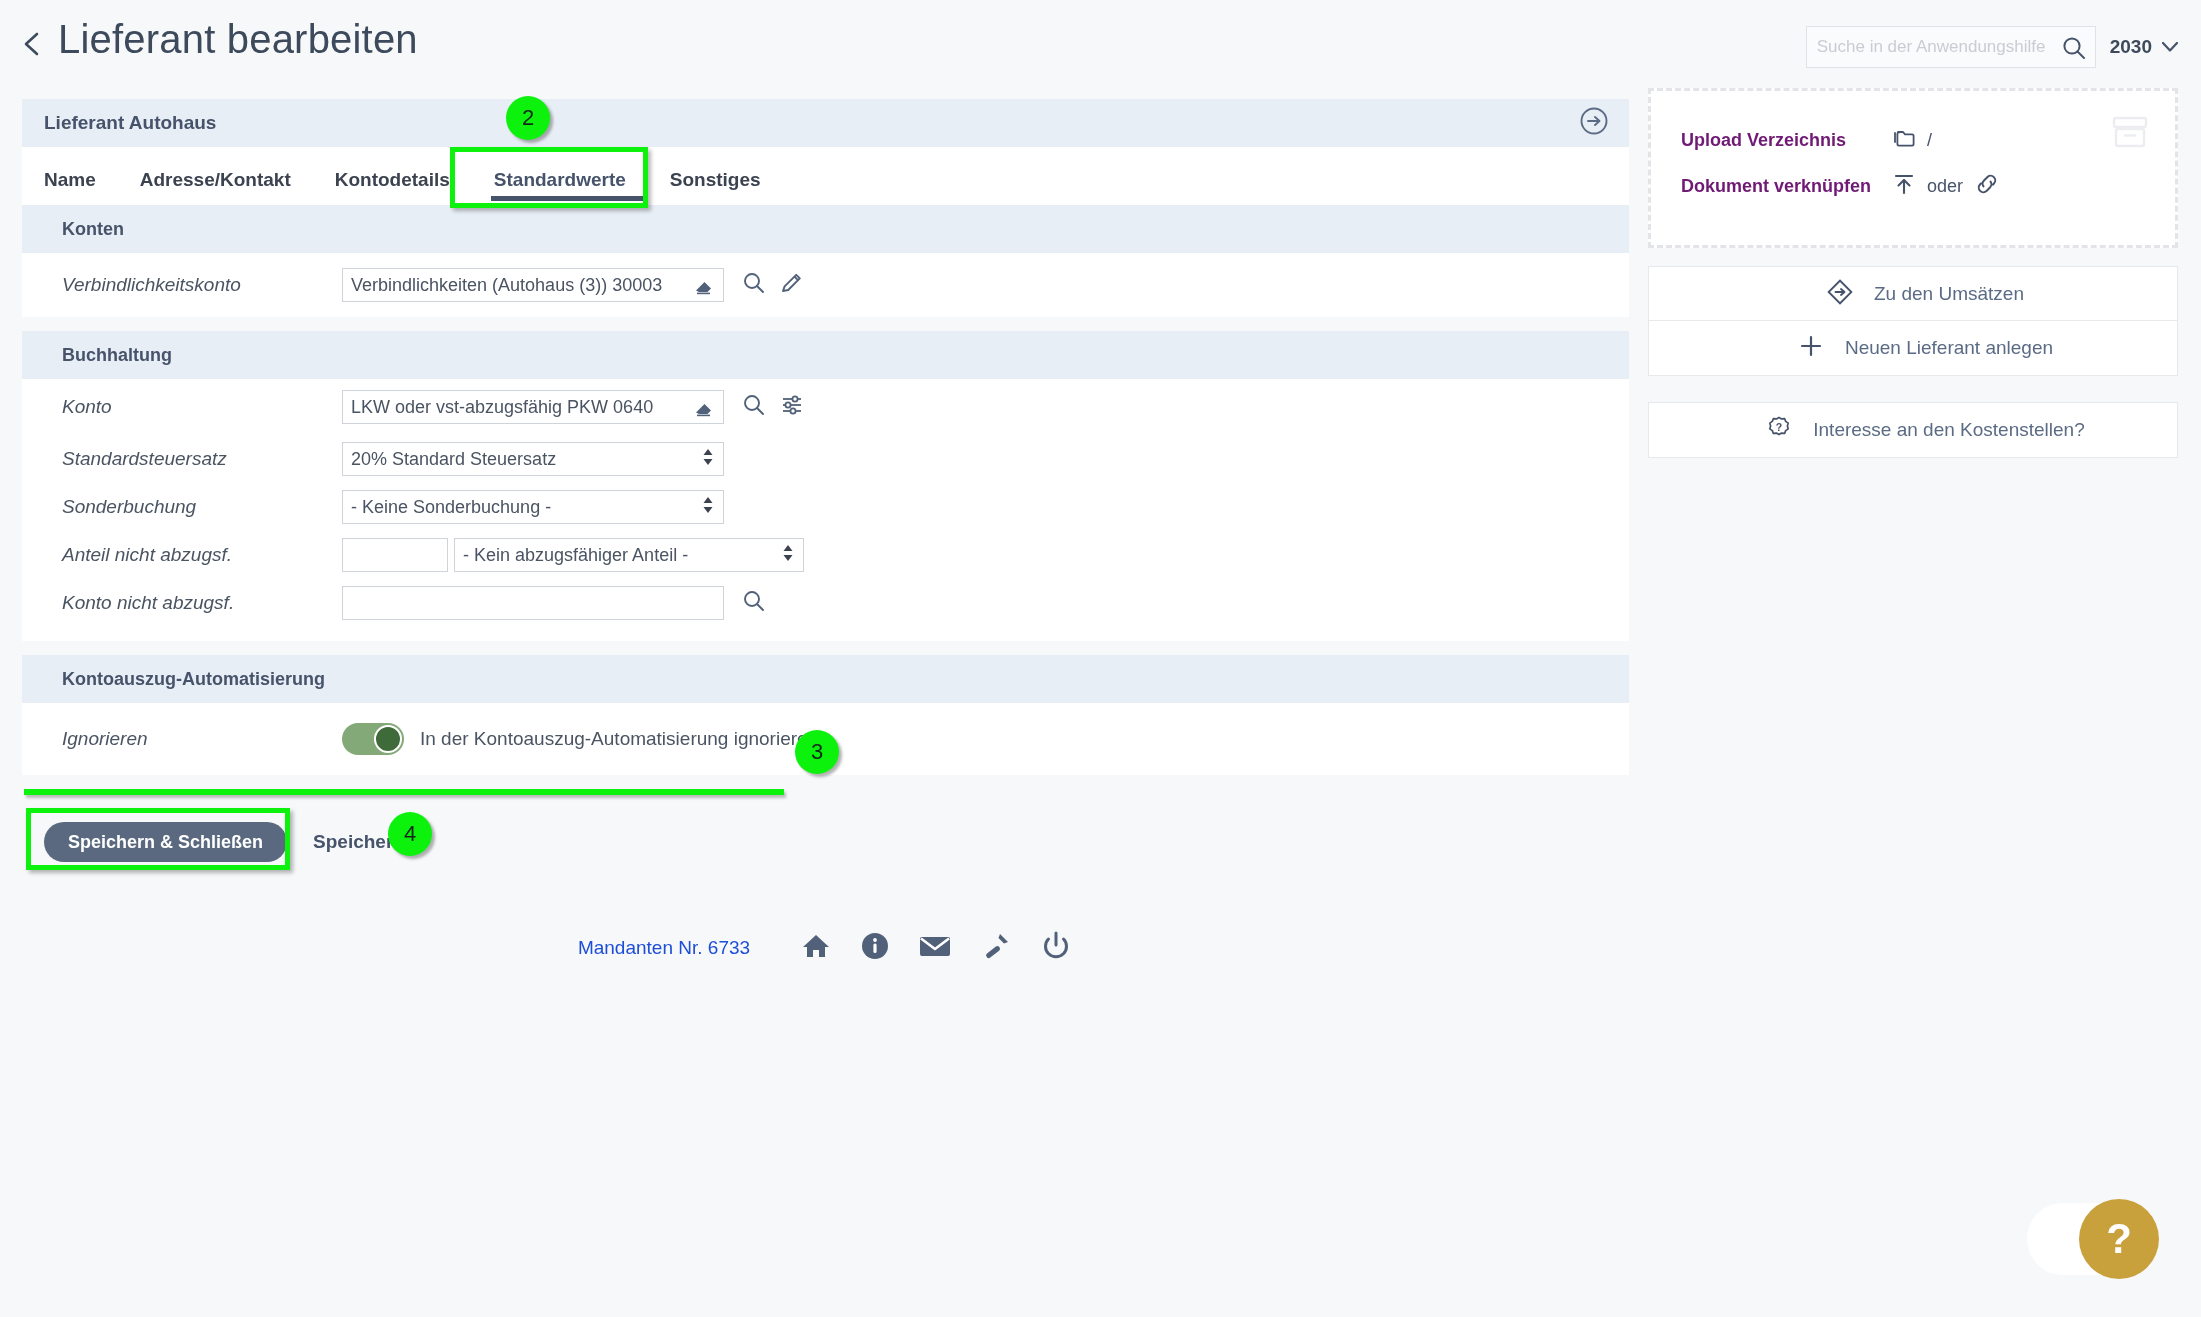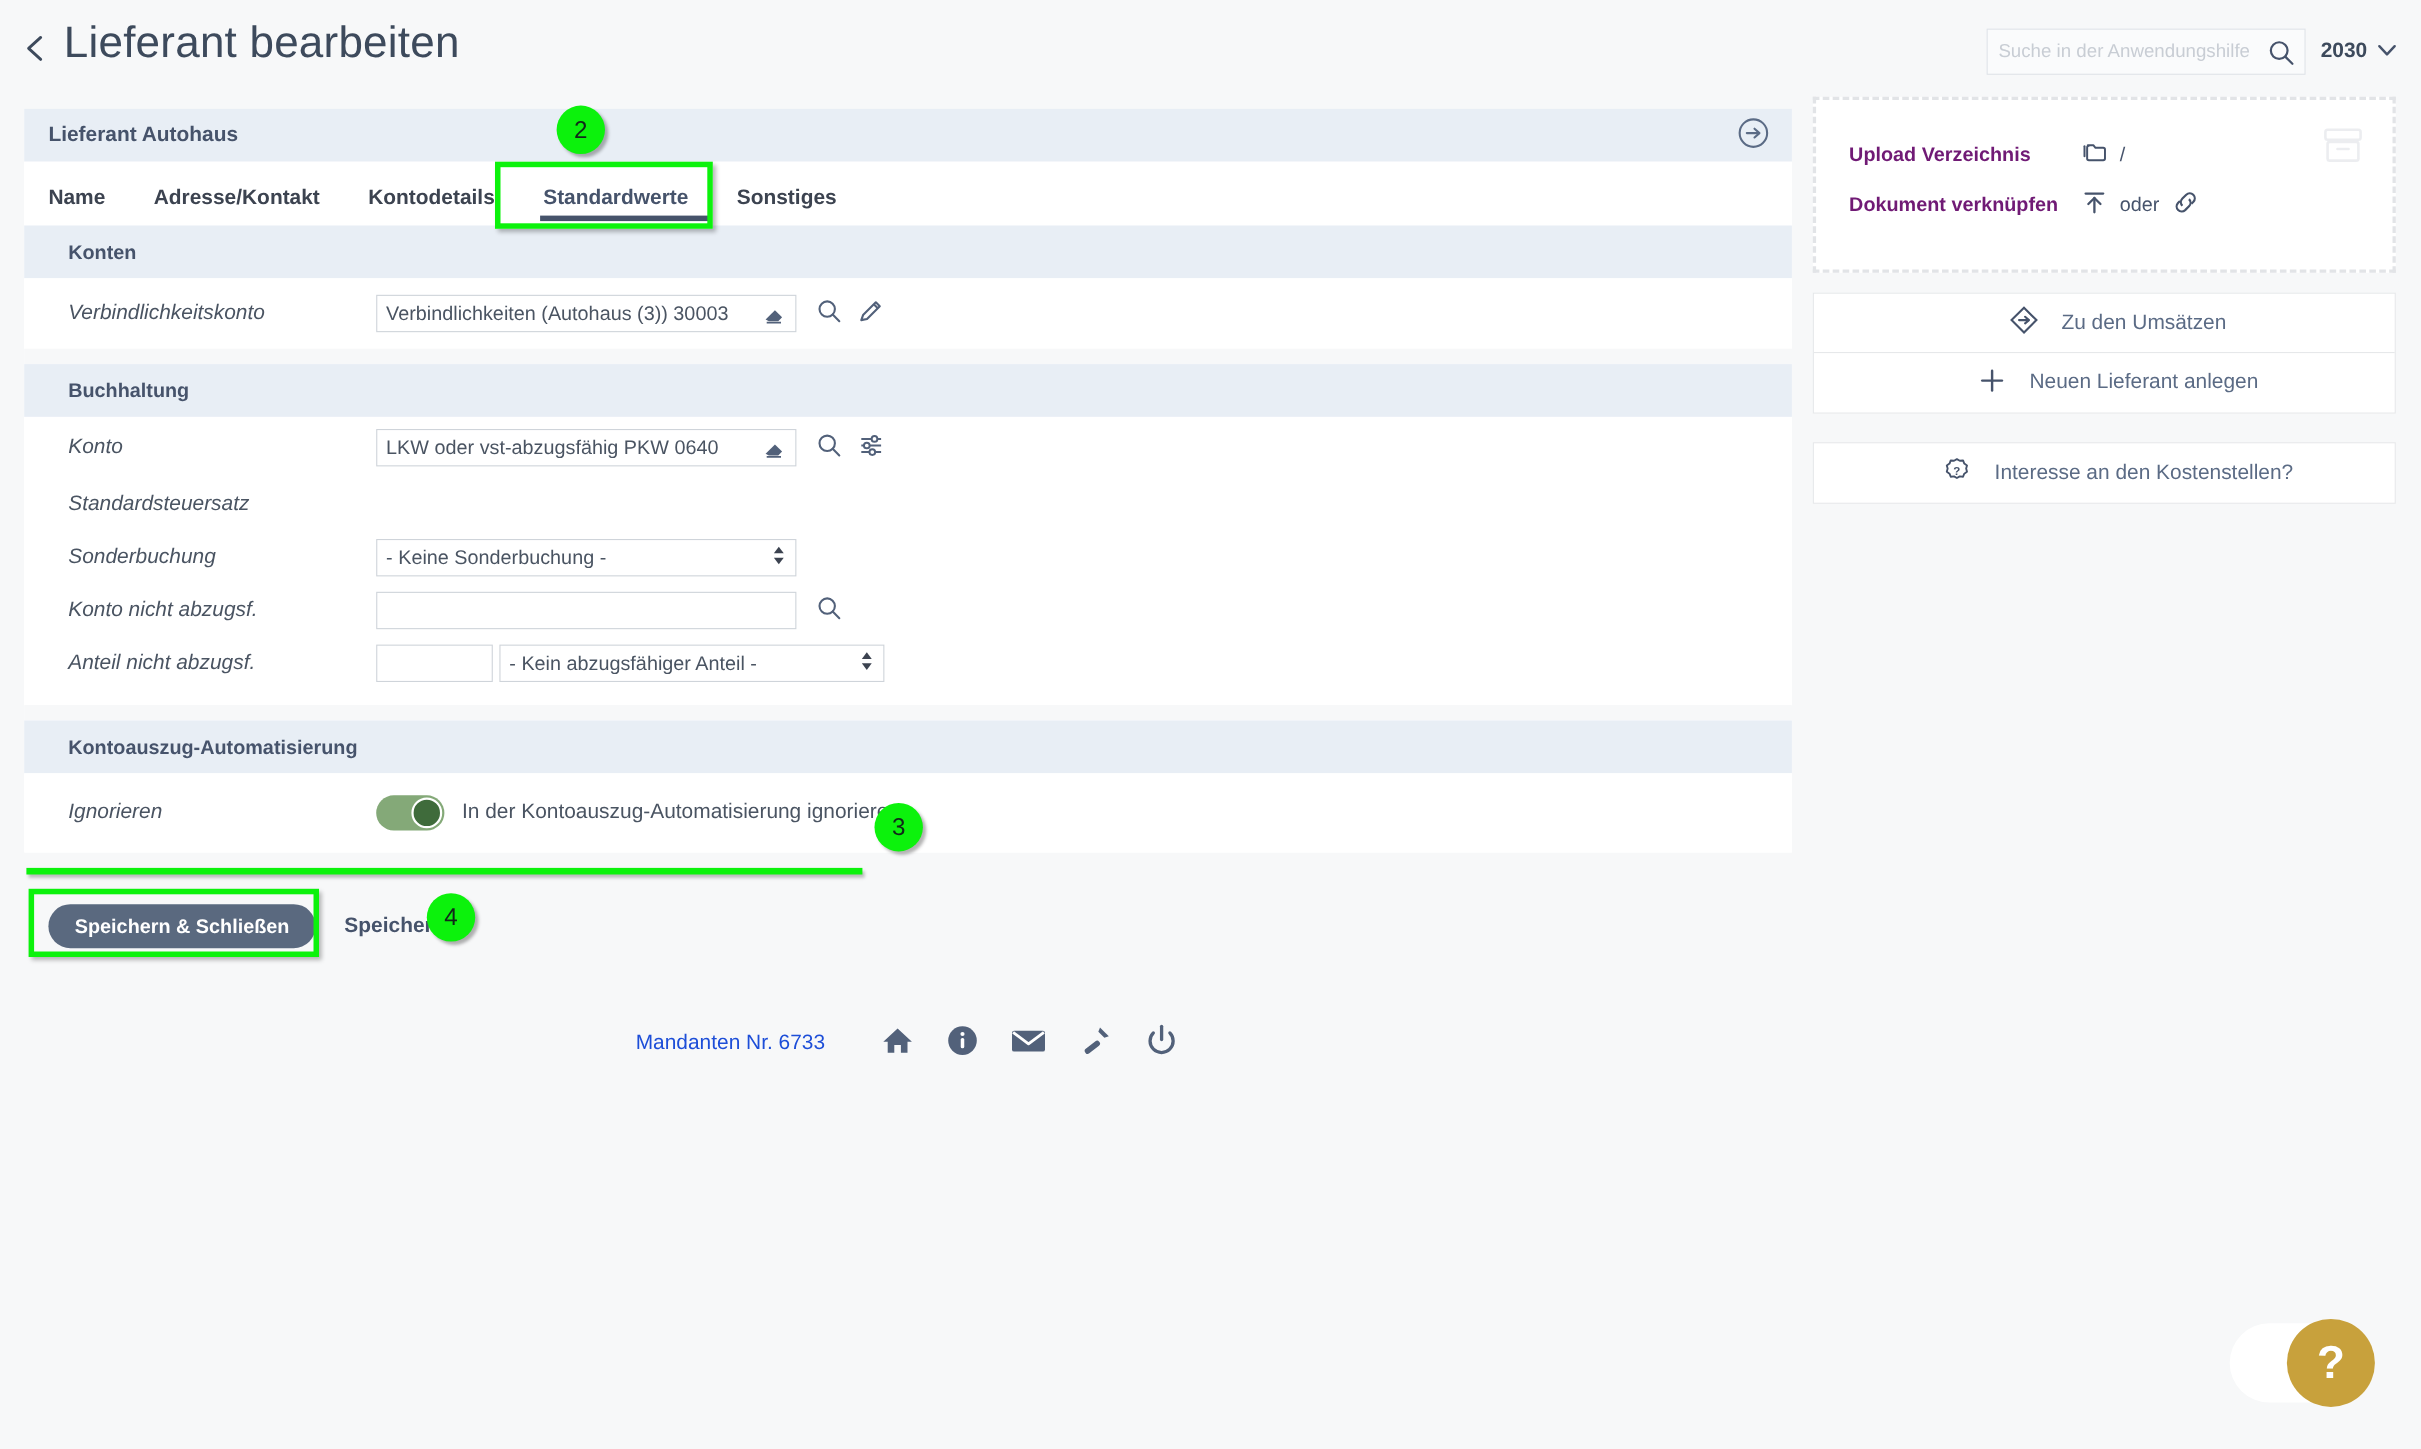--- a/index.html
+++ b/index.html
@@ -330,20 +330,29 @@
                 <circle cx="8" cy="12" r="2.6" fill="#fff" stroke="#52617a" stroke-width="1.8"></circle>
               <line x1="3" y1="18" x2="21" y2="18" stroke="#52617a" stroke-width="1.8"></line>
                 <circle cx="13" cy="18" r="2.6" fill="#fff" stroke="#52617a" stroke-width="1.8"></circle>
             </svg>
           </span>
         </div>
       </div>
 
       <div class="frow">
         <div class="flabel">Standardsteuersatz</div>
+        <div class="selbox w-main">
+          <span class="val">20% Standard Steuersatz</span>
+          <span>
+            <svg width="12" height="20" viewBox="0 0 12 20">
+                <polygon points="6,2 10.5,8 1.5,8" fill="#3c4350"></polygon>
+                <polygon points="6,18 10.5,12 1.5,12" fill="#3c4350"></polygon>
+              </svg>
+          </span>
+        </div>
       </div>
 
       <div class="frow">
         <div class="flabel">Sonderbuchung</div>
         <div class="finfo">
           <span>
             <svg width="26" height="26" viewBox="0 0 26 26">
                 <circle cx="13" cy="13" r="10.3" fill="none" stroke="#5b6b85" stroke-width="1.8"></circle>
                 <circle cx="13" cy="8.2" r="1.5" fill="#5b6b85"></circle>
                 <line x1="13" y1="11.5" x2="13" y2="18.5" stroke="#5b6b85" stroke-width="1.9" stroke-linecap="round"></line>
@@ -355,45 +364,45 @@
           <span>
             <svg width="12" height="20" viewBox="0 0 12 20">
                 <polygon points="6,2 10.5,8 1.5,8" fill="#3c4350"></polygon>
                 <polygon points="6,18 10.5,12 1.5,12" fill="#3c4350"></polygon>
               </svg>
           </span>
         </div>
       </div>
 
       <div class="frow">
+        <div class="flabel">Anteil nicht abzugsf.</div>
+        <div class="txtbox w-small">
+          <span class="val"></span>
+        </div>
+        <div class="selbox w-mid" style="margin-left:6px">
+          <span class="val">- Kein abzugsfähiger Anteil -</span>
+          <span>
+            <svg width="12" height="20" viewBox="0 0 12 20">
+                <polygon points="6,2 10.5,8 1.5,8" fill="#3c4350"></polygon>
+                <polygon points="6,18 10.5,12 1.5,12" fill="#3c4350"></polygon>
+              </svg>
+          </span>
+        </div>
+      </div>
+
+      <div class="frow">
         <div class="flabel">Konto nicht abzugsf.</div>
         <div class="txtbox w-main">
           <span class="val"></span>
         </div>
         <div class="icon-row">
           <span>
             <svg width="24" height="24" viewBox="0 0 24 24">
                 <circle cx="10" cy="10" r="7" fill="none" stroke="#52617a" stroke-width="1.9"></circle>
                 <line x1="15" y1="15" x2="21" y2="21" stroke="#52617a" stroke-width="1.9" stroke-linecap="round"></line>
-              </svg>
-          </span>
-        </div>
-      </div>
-
-      <div class="frow">
-        <div class="flabel">Anteil nicht abzugsf.</div>
-        <div class="txtbox w-small">
-          <span class="val"></span>
-        </div>
-        <div class="selbox w-mid" style="margin-left:6px">
-          <span class="val">- Kein abzugsfähiger Anteil -</span>
-          <span>
-            <svg width="12" height="20" viewBox="0 0 12 20">
-                <polygon points="6,2 10.5,8 1.5,8" fill="#3c4350"></polygon>
-                <polygon points="6,18 10.5,12 1.5,12" fill="#3c4350"></polygon>
               </svg>
           </span>
         </div>
       </div>
     </div>
 
     <div class="spacer-gray"></div>
 
     <div class="section-head">Kontoauszug-Automatisierung</div>
     <div class="sect-body">

